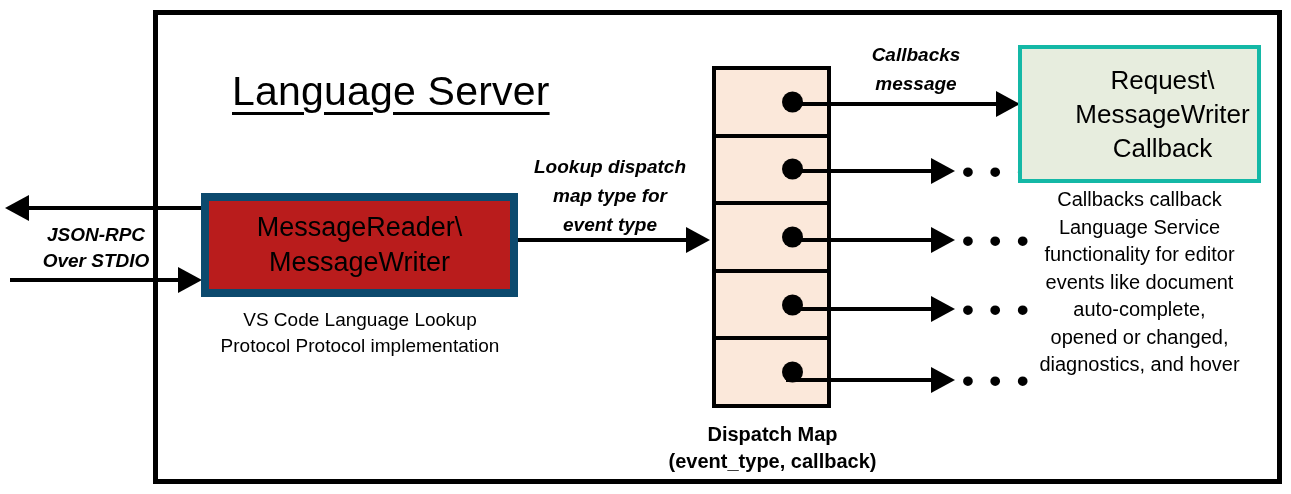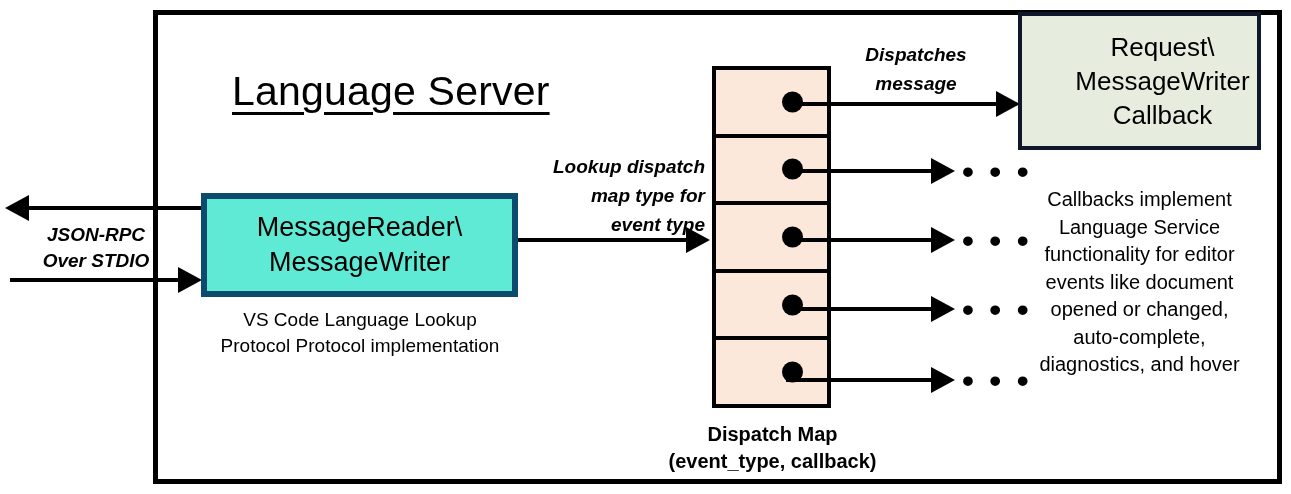--- a/index.html
+++ b/index.html
@@ -45,22 +45,22 @@
     white-space: nowrap;
     margin-top: 16px;
   }
 
   
   #message-box {
     left: 201px;
     top: 193px;
     width: 317px;
     height: 104px;
-    background: #5eead4;
-    border: 6px solid #0c4a6e;
+    background: #b91c1c;
+    border: 8px solid #0c4a6e;
     box-sizing: border-box;
     display: flex;
     flex-direction: column;
     align-items: center;
     justify-content: center;
   }
   #message-box .ln {
     font-size: 27px;
     line-height: 35px;
     white-space: nowrap;
@@ -84,21 +84,21 @@
     line-height: 26px;
     font-style: italic;
     font-weight: bold;
   }
 
   
   #lookup-label {
     left: 515px;
     top: 152px;
     width: 190px;
-    text-align: right;
+    text-align: center;
     font-size: 19px;
     line-height: 29px;
     font-style: italic;
     font-weight: bold;
   }
 
   
   #dispatch-msg-label {
     left: 836px;
     top: 40px;
@@ -145,25 +145,25 @@
     width: 265px;
     text-align: center;
     font-size: 20px;
     line-height: 27px;
     font-weight: bold;
   }
 
   
   #callback-box {
     left: 1018px;
-    top: 12px;
+    top: 45px;
     width: 243px;
     height: 138px;
     background: #e7edde;
-    border: 4px solid #0f172a;
+    border: 4px solid #14b8a6;
     box-sizing: border-box;
     display: flex;
     flex-direction: column;
     align-items: center;
     justify-content: center;
     padding-left: 46px;
   }
   #callback-box .ln {
     font-size: 26px;
     line-height: 34px;
@@ -260,21 +260,21 @@
   </div>
 
   <div class="abs" id="dispatch-map-caption">
     <div>Dispatch Map</div>
     <div>(event_type, callback)</div>
   </div>
 
   <div class="abs hline" style="left:786px; top:102px; width:214px;"></div>
   <div class="abs arrow-right" style="left:996px; top:91px;"></div>
   <div class="abs" id="dispatch-msg-label">
-    <div>Dispatches</div>
+    <div>Callbacks</div>
     <div>message</div>
   </div>
 
   <div class="abs hline" style="left:786px; top:169px; width:147px;"></div>
   <div class="abs arrow-right" style="left:931px; top:158px;"></div>
   <div class="abs ellipsis" style="left:962px; top:161px;">• • •</div>
 
   <div class="abs hline" style="left:786px; top:238px; width:147px;"></div>
   <div class="abs arrow-right" style="left:931px; top:227px;"></div>
   <div class="abs ellipsis" style="left:962px; top:230px;">• • •</div>
@@ -287,22 +287,22 @@
   <div class="abs arrow-right" style="left:931px; top:367px;"></div>
   <div class="abs ellipsis" style="left:962px; top:370px;">• • •</div>
 
   <div class="abs" id="callback-box">
     <div class="ln">Request\</div>
     <div class="ln">MessageWriter</div>
     <div class="ln">Callback</div>
   </div>
 
   <div class="abs" id="callback-caption">
-    <div>Callbacks implement</div>
+    <div>Callbacks callback</div>
     <div>Language Service</div>
     <div>functionality for editor</div>
     <div>events like document</div>
+    <div>auto-complete,</div>
     <div>opened or changed,</div>
-    <div>auto-complete,</div>
     <div>diagnostics, and hover</div>
   </div>
 
 </div>
 
 </body></html>

